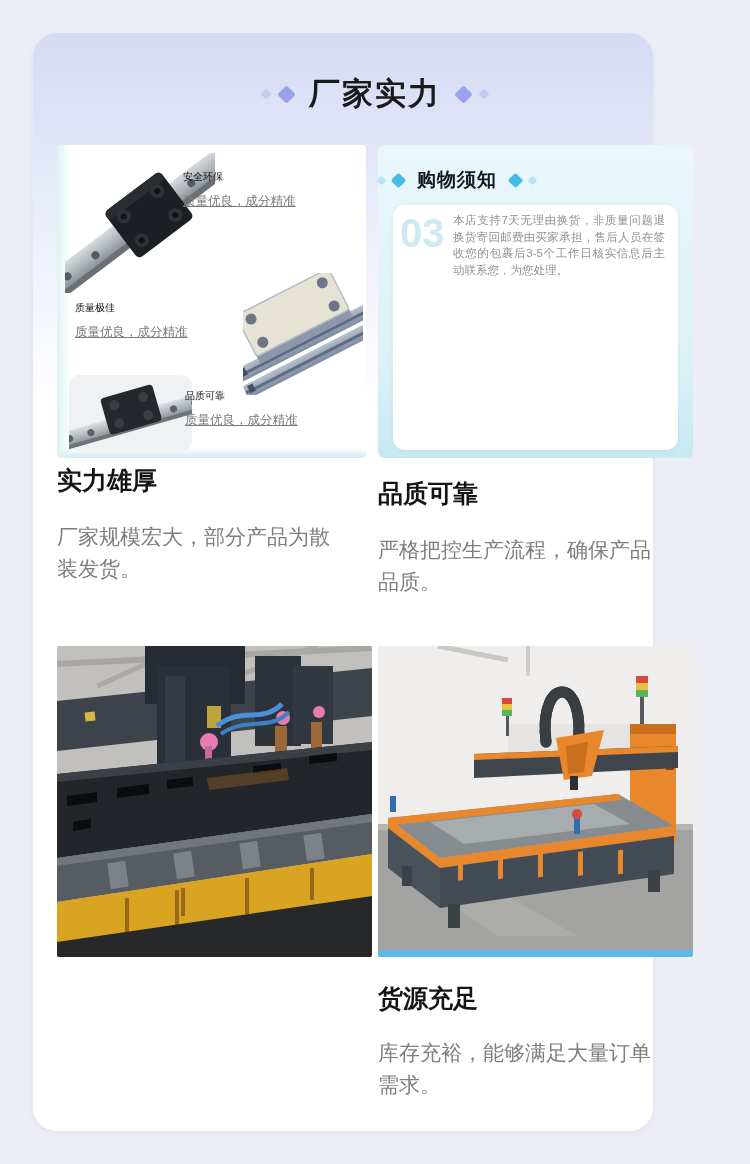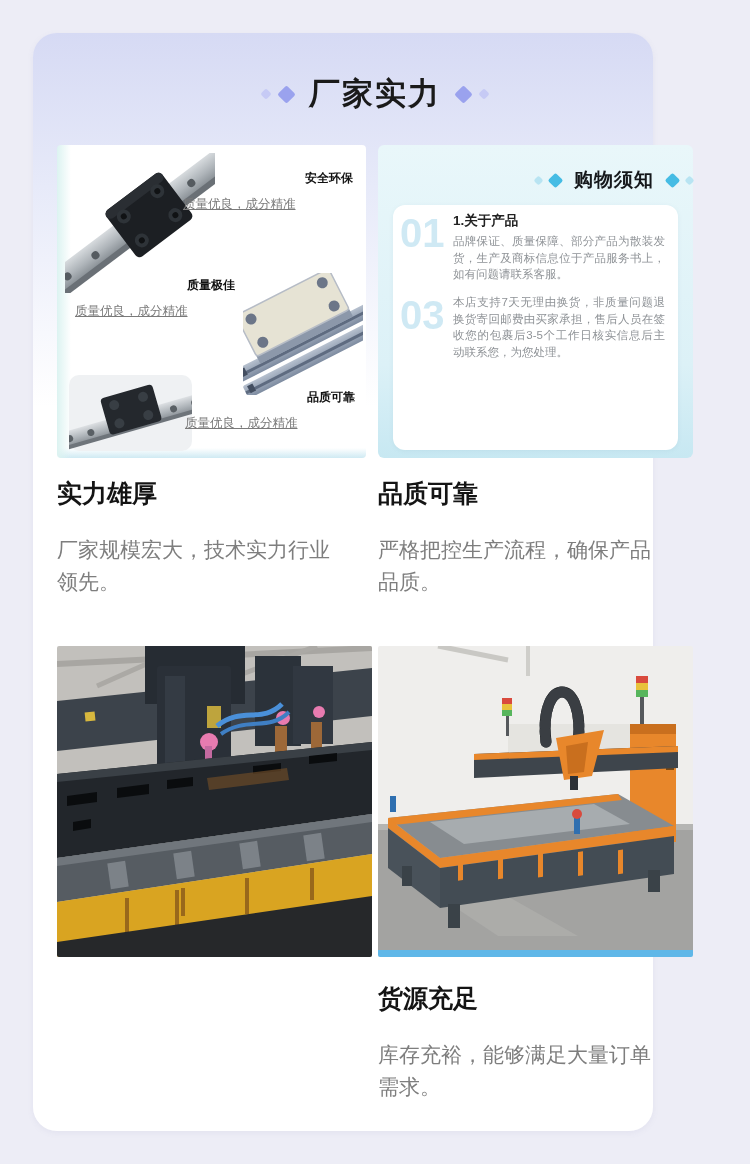--- a/index.html
+++ b/index.html
@@ -28,34 +28,34 @@
   .dm-sm-cyan{width:7px;height:7px;background:#B8E4F2;}
   
   .quality-panel{
     position:absolute;left:24px;top:112px;width:309px;height:313px;
     background:
       linear-gradient(90deg,#DCF3F1 0px,rgba(255,255,255,0) 14px),
       linear-gradient(0deg,#CFEAF3 0px,rgba(255,255,255,0) 10px),
       #FFFFFF;
     border-radius:4px;
   }
-  .q-item-title{font-size:12px;font-weight:bold;color:#111;text-align:right;}
+  .q-item-title{font-size:10px;font-weight:normal;color:#111;}
   .q-item-desc{font-size:12.5px;color:#7A7A7A;margin-top:9px;text-decoration:underline;}
   .q-text{position:absolute;}
   .q-img{position:absolute;}
   .q-img3-bg{background:#EFF1F3;border-radius:10px;}
   
   .notice-panel{
     position:absolute;left:345px;top:112px;width:315px;height:313px;
     background:linear-gradient(180deg,#E9F7FA 0%,#DCF1F7 70%,#C7E8F2 100%);
     border-radius:6px;
   }
   .notice-header{
     position:absolute;left:0;top:22px;width:100%;
-    display:flex;align-items:center;justify-content:flex-end;gap:8px;
+    display:flex;align-items:center;justify-content:flex-start;gap:8px;
   }
   .notice-title{font-size:19px;font-weight:bold;color:#15181B;margin:0 5px;letter-spacing:1px;}
   .notice-card{
     position:absolute;left:15px;top:60px;width:285px;height:245px;
     background:#FFFFFF;border-radius:12px;
     box-shadow:0 1px 4px rgba(100,150,170,0.10);
     overflow:hidden;
   }
   .notice-item{position:relative;padding:7px 13px 4px 60px;}
   .notice-num{
@@ -117,21 +117,21 @@
           <rect x="-42" y="60" width="5" height="6" fill="#3A3F44"></rect>
             <rect x="-35" y="60" width="5" height="6" fill="#3A3F44"></rect>
         </g>
       </svg>
     </div>
     <div class="q-text" style="left:126px;top:25px;width:170px;">
       <div class="q-item-title">安全环保</div>
       <div class="q-item-desc">质量优良，成分精准</div>
     </div>
 
-    <div class="q-text" style="left:18px;top:132px;width:160px;">
+    <div class="q-text" style="left:18px;top:156px;width:160px;">
       <div class="q-item-title">质量极佳</div>
       <div class="q-item-desc">质量优良，成分精准</div>
     </div>
     <div class="q-img" style="left:186px;top:128px;width:120px;height:122px;">
       <svg width="120" height="122" viewBox="0 0 120 122">
         <defs>
           <linearGradient id="rail2" x1="0" y1="0" x2="0" y2="1">
             <stop offset="0" stop-color="#B7C1CF"></stop>
               <stop offset="1" stop-color="#7D8BA0"></stop>
           </linearGradient>
@@ -186,34 +186,29 @@
   <div class="notice-panel">
     <div class="notice-header">
       <span class="dm dm-sm-cyan"></span>
       <span class="dm dm-big-cyan"></span>
       <span class="notice-title">购物须知</span>
       <span class="dm dm-big-cyan"></span>
       <span class="dm dm-sm-cyan"></span>
     </div>
     <div class="notice-card">
       <div class="notice-item">
-        <span class="notice-num">01</span>
-        <div class="notice-item-title">1.关于产品</div>
-        <div class="notice-item-body">品牌保证、质量保障、部分产品为散装发货，生产及商标信息位于产品服务书上，如有问题请联系客服。</div>
-      </div>
-      <div class="notice-item">
         <span class="notice-num">03</span>
         <div class="notice-item-body">本店支持7天无理由换货，非质量问题退换货寄回邮费由买家承担，售后人员在签收您的包裹后3-5个工作日核实信息后主动联系您，为您处理。</div>
       </div>
     </div>
   </div>
 
-  <div class="feat" style="left:24px;top:444px;width:285px;">
+  <div class="feat" style="left:24px;top:431px;width:285px;">
     <div class="feat-title">实力雄厚</div>
-    <div class="feat-desc">厂家规模宏大，技术实力行业领先。</div>
+    <div class="feat-desc">厂家规模宏大，部分产品为散装发货。</div>
   </div>
   <div class="feat" style="left:345px;top:444px;width:290px;">
     <div class="feat-title">品质可靠</div>
     <div class="feat-desc">严格把控生产流程，确保产品品质。</div>
   </div>
 
   <div class="photo" style="left:24px;top:613px;">
     <svg width="315" height="311" viewBox="0 0 315 311">
       <rect width="315" height="311" fill="#C2C0BC"></rect>
       <line x1="0" y1="18" x2="315" y2="2" stroke="#A8A6A2" stroke-width="6"></line>
@@ -336,18 +331,18 @@
       <rect x="196" y="170" width="6" height="18" fill="#2F6FB0"></rect>
       <circle cx="199" cy="168" r="5" fill="#D94A3D"></circle>
       <rect x="12" y="150" width="6" height="16" fill="#2F6FB0"></rect>
 
       <rect y="304" width="315" height="7" fill="#5FB7E8"></rect>
     </svg>
   </div>
 
   <div class="feat" style="left:24px;top:949px;width:285px;">
   </div>
-  <div class="feat" style="left:345px;top:949px;width:290px;">
+  <div class="feat" style="left:345px;top:949px;width:290px;font-family:Liberation Mono, monospace;">
     <div class="feat-title">货源充足</div>
     <div class="feat-desc">库存充裕，能够满足大量订单需求。</div>
   </div>
 
 </div>
 
 </body></html>

